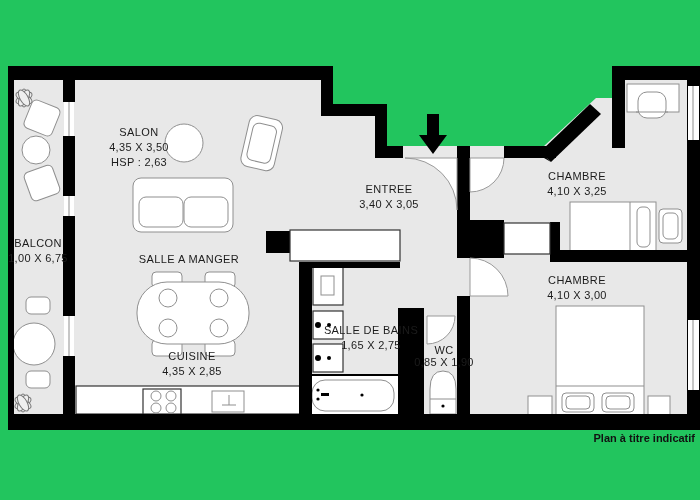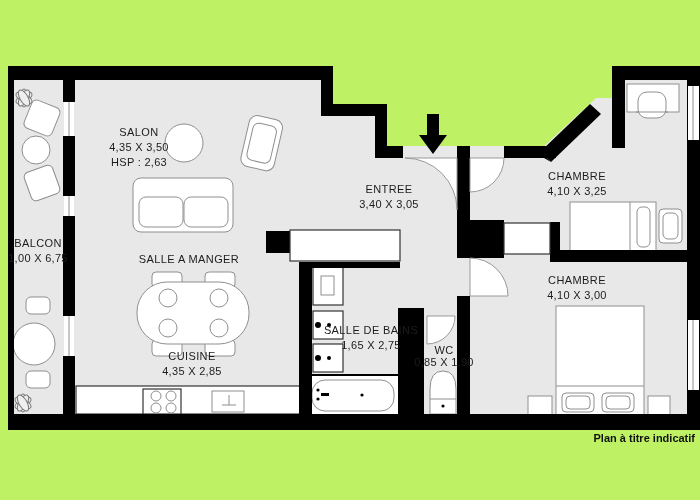--- a/index.html
+++ b/index.html
@@ -1,16 +1,16 @@
 <!DOCTYPE html>
 <html><head>
 <meta charset="utf-8">
 <style>
   html,body{margin:0;padding:0;background:#fff;}
-  .stage{position:relative;width:700px;height:500px;background:#bef264;overflow:hidden;
+  .stage{position:relative;width:700px;height:500px;background:#22c55e;overflow:hidden;
          font-family:"Liberation Sans",sans-serif;}
   svg{position:absolute;left:0;top:0;}
   text{font-family:"Liberation Sans",sans-serif;fill:#1c1c1c;}
   .room-name{font-size:11px;letter-spacing:.4px;}
   .room-dims{font-size:11px;letter-spacing:.3px;}
   .disclaimer{font-size:11px;font-weight:bold;fill:#111;}
   .wall{fill:#000;}
   .floor{fill:#e8e8e8;}
   .furn{fill:#ffffff;stroke:#8f8f8f;stroke-width:1;}
   .furn-dark{fill:#ffffff;stroke:#333;stroke-width:1.2;}

